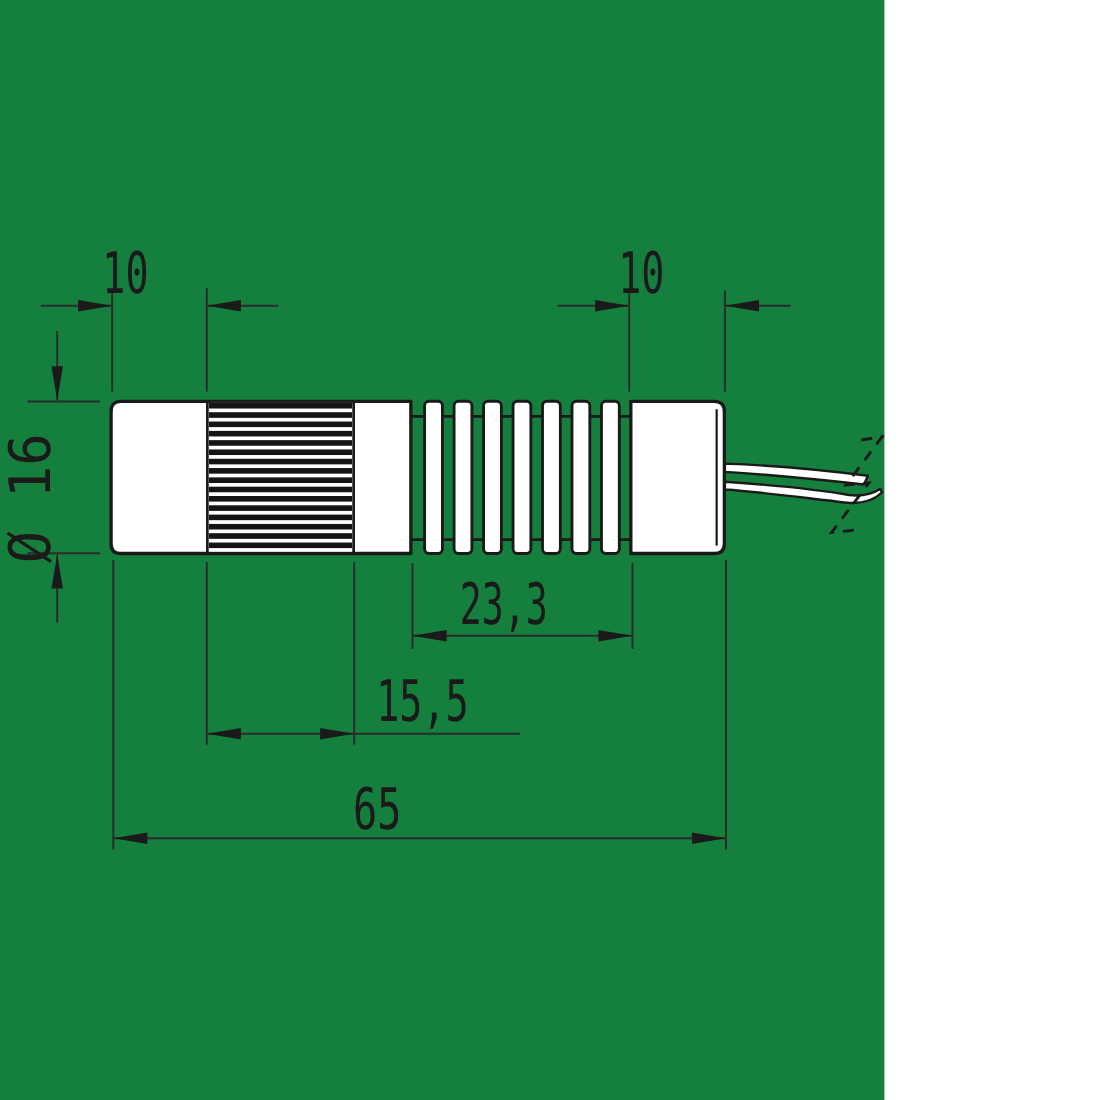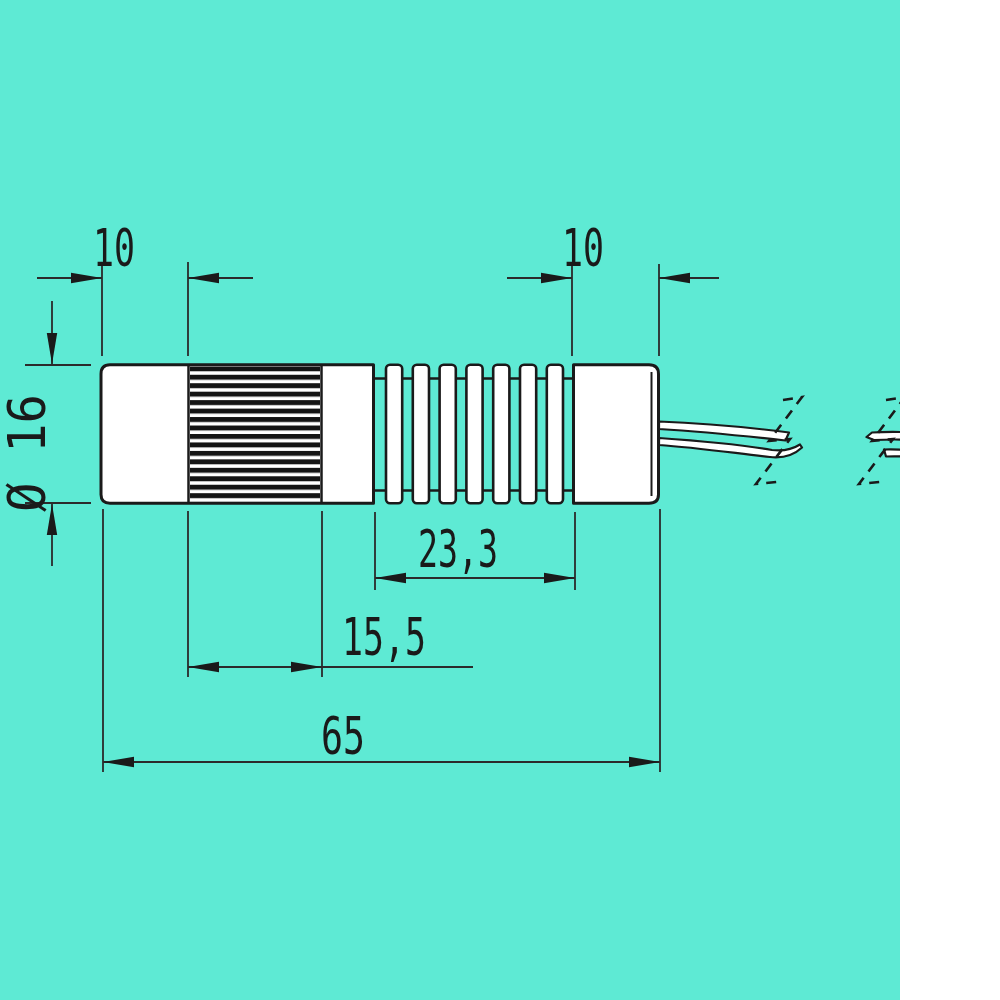--- a/index.html
+++ b/index.html
@@ -5,23 +5,23 @@
   html, body {
     margin: 0;
     padding: 0;
     width: 1000px;
     height: 1000px;
     background: #ffffff;
     font-family: "DejaVu Sans", sans-serif;
   }
   .stage {
     position: relative;
-    width: 900px;
+    width: 804px;
     height: 1000px;
-    background: #5eead4;
+    background: #15803d;
     overflow: hidden;
   }
   svg { display: block; }
   .outline {
     fill: #ffffff;
     stroke: #1a1a1a;
     stroke-width: 3;
     stroke-linejoin: round;
   }
   .thinline {

